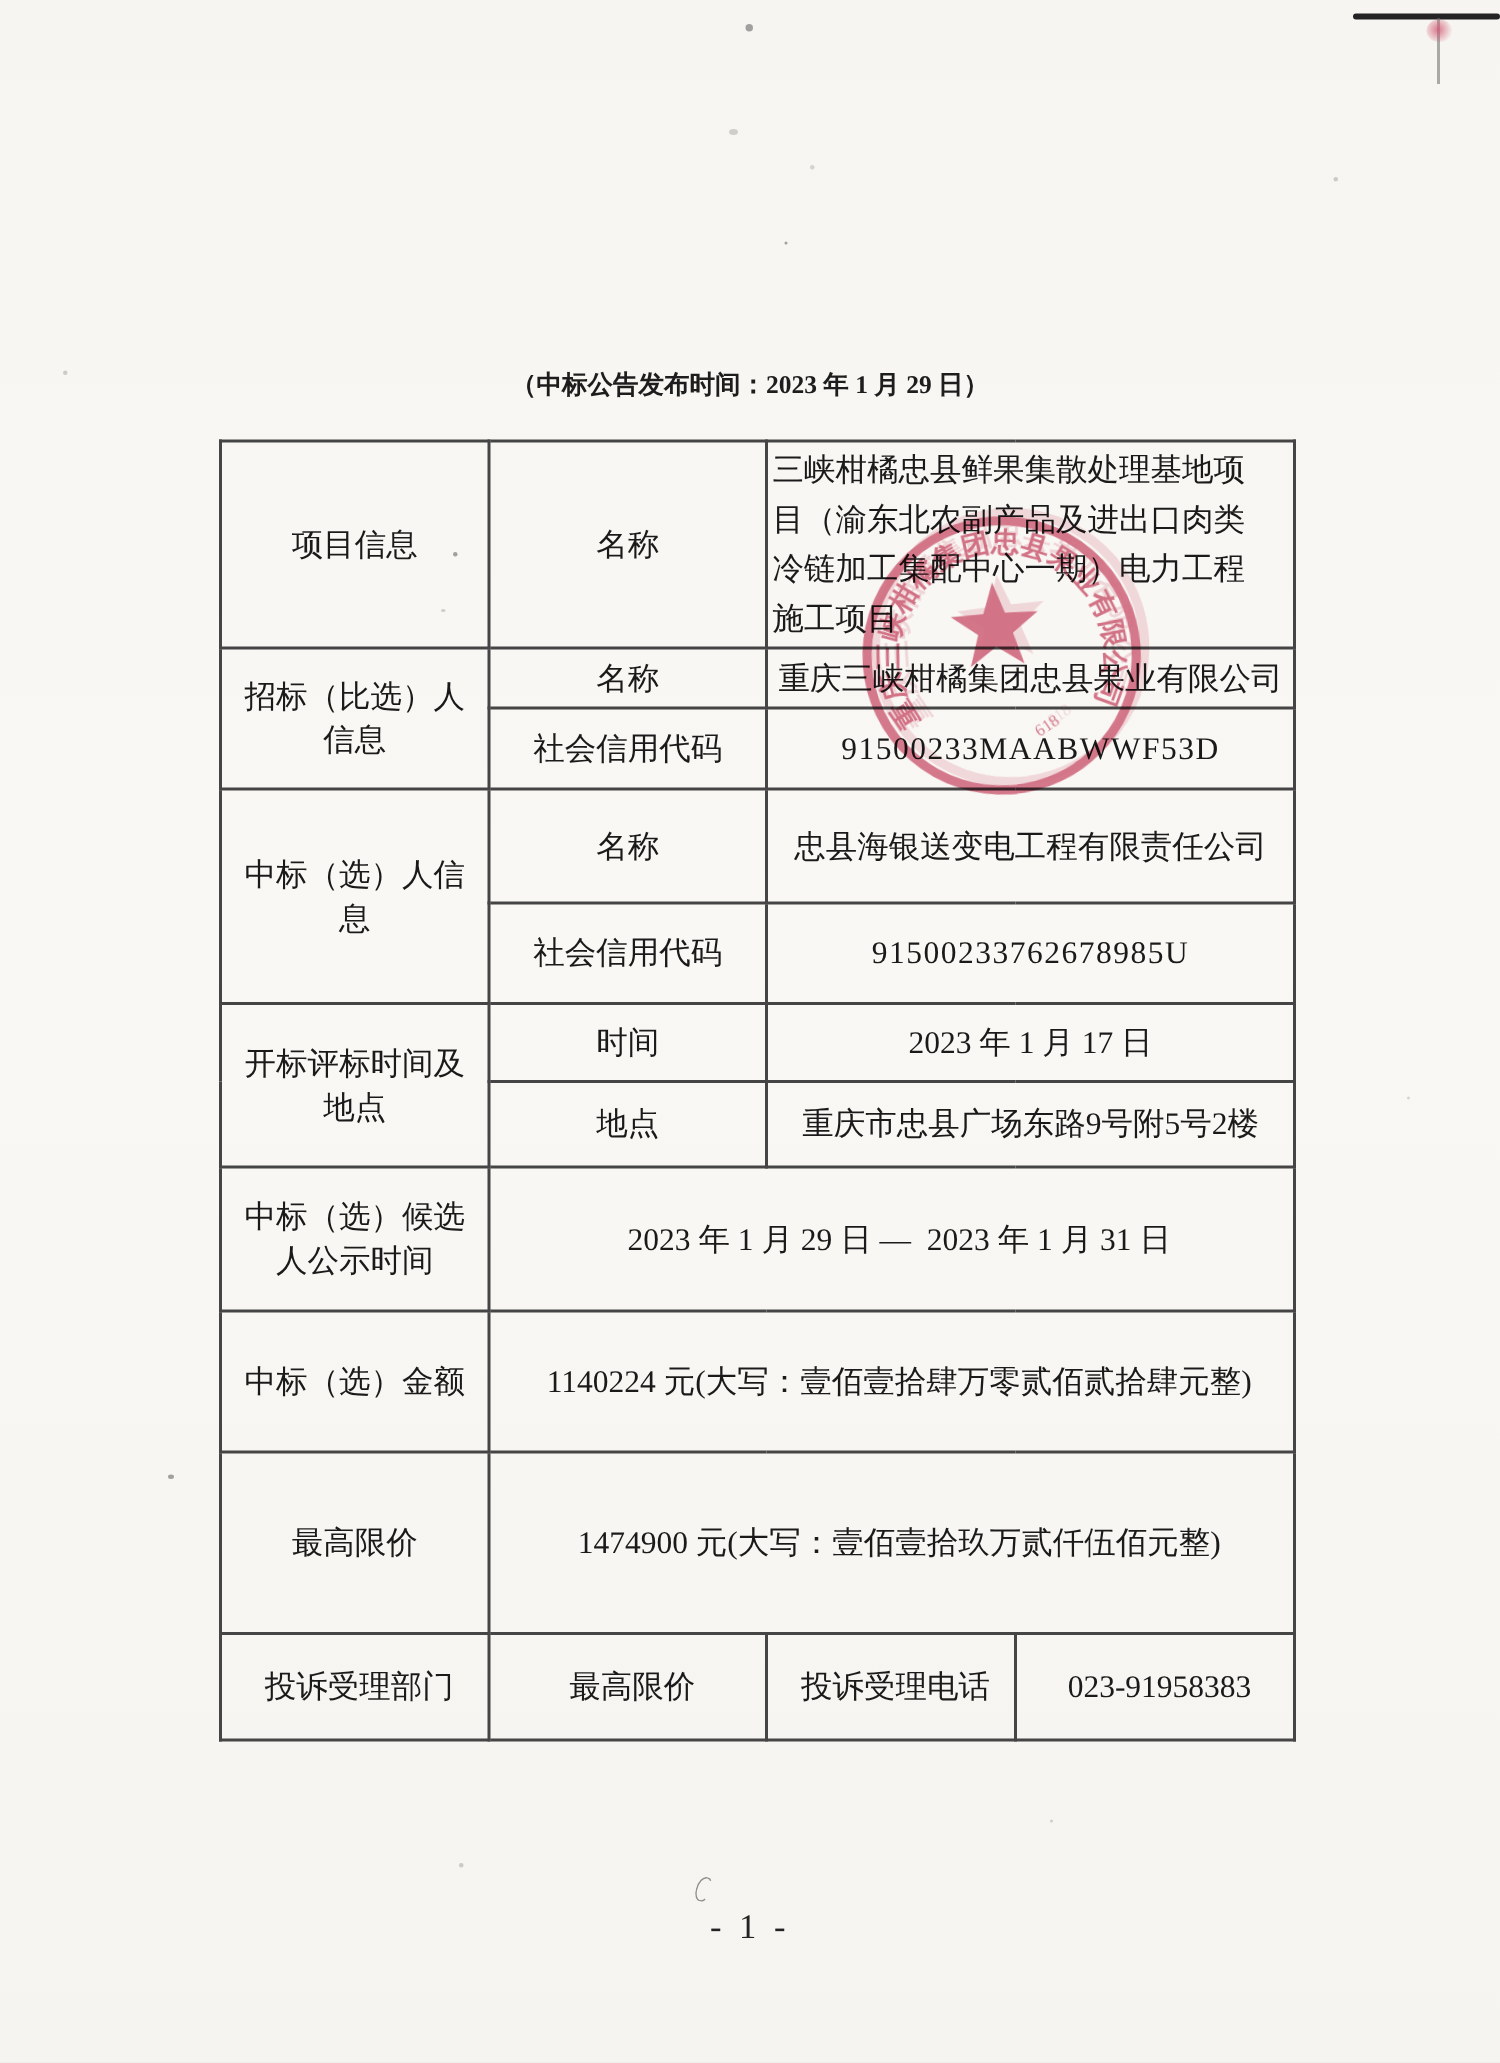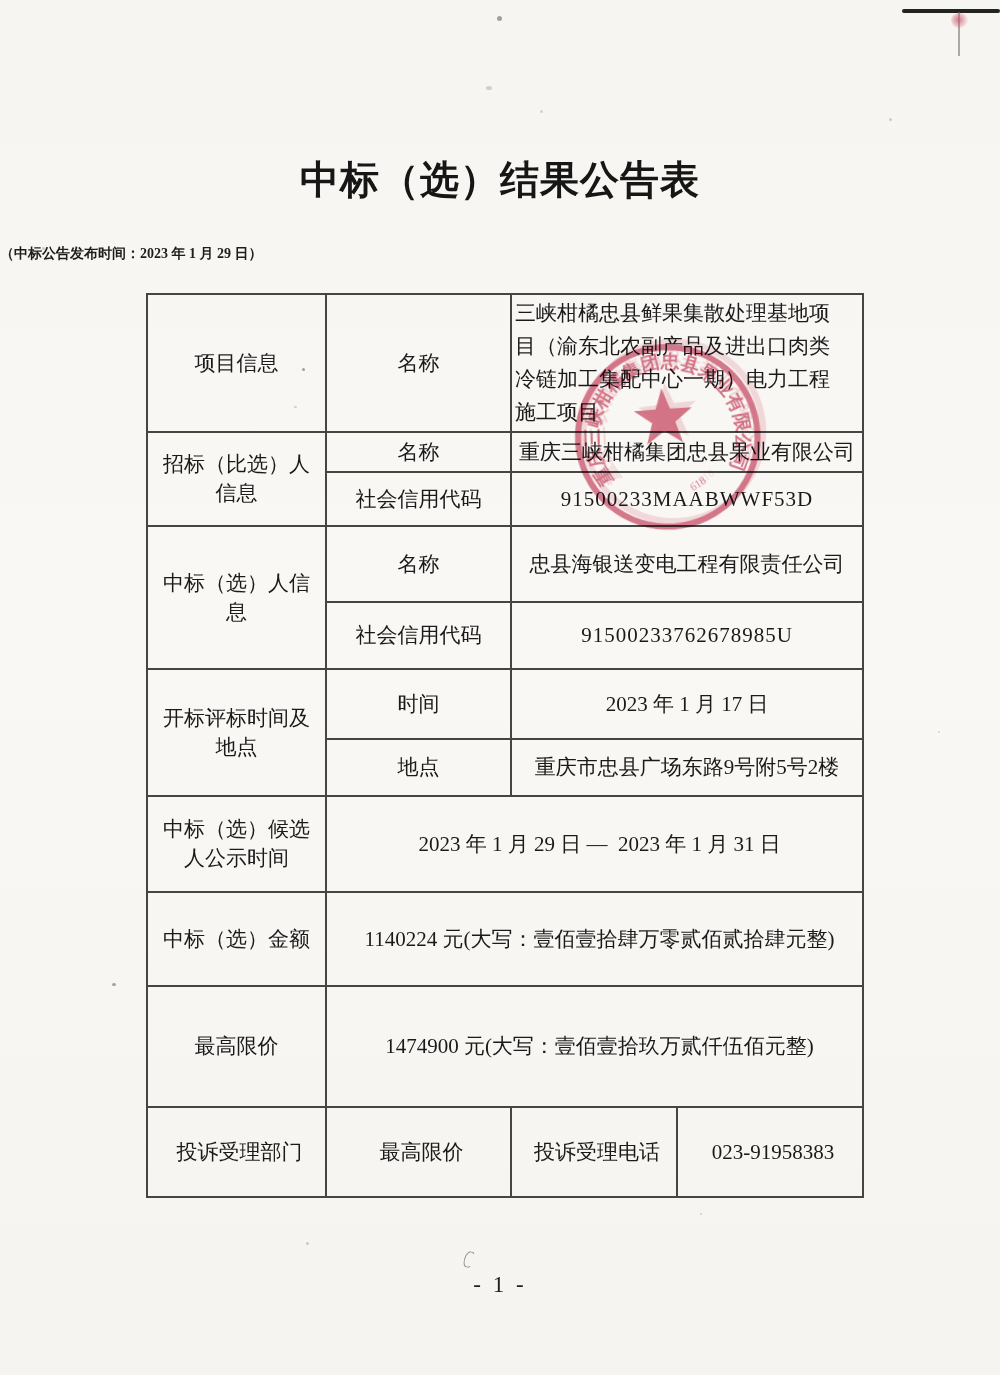--- a/index.html
+++ b/index.html
@@ -23,21 +23,22 @@
     top: 153px; left: 0; width: 100%;
     text-align: center;
     font-size: 39px;
     font-weight: bold;
     letter-spacing: 1px;
     color: #161616;
   }
   .doc-subtitle {
     position: absolute;
     top: 245px; left: 0; width: 100%;
-    font-size: 14px;
+    text-align: center;
+    font-size: 17px;
     font-weight: bold;
     color: #1d1d1d;
   }
 
   
   .tbl-wrap {
     position: absolute;
     left: 146px; top: 293px;
     width: 718px;
   }
@@ -112,21 +113,20 @@
     border-right-color: transparent;
     border-radius: 60% 40% 55% 45%;
     transform: rotate(14deg);
   }
 </style>
 </head>
 <body>
 
 <div class="page">
 
-  <div class="doc-title">中标（选）结果公告表</div>
   <div class="doc-subtitle">（中标公告发布时间：2023 年 1 月 29 日）</div>
 
   <div class="tbl-wrap">
     <table class="result">
       <colgroup>
         <col style="width:179px">
           <col style="width:185px">
           <col style="width:166px">
           <col style="width:186px">
       </colgroup>
@@ -149,42 +149,42 @@
       </tr>
       <tr style="height:76px">
         <td class="lbl" rowspan="2">中标（选）人信息</td>
         <td>名称</td>
         <td colspan="2">忠县海银送变电工程有限责任公司</td>
       </tr>
       <tr style="height:67px">
         <td>社会信用代码</td>
         <td colspan="2" class="code">91500233762678985U</td>
       </tr>
-      <tr style="height:70px">
+      <tr style="height:52px">
         <td class="lbl" rowspan="2">开标评标时间及地点</td>
         <td>时间</td>
         <td colspan="2">2023 年 1 月 17 日</td>
       </tr>
       <tr style="height:57px">
         <td>地点</td>
         <td colspan="2">重庆市忠县广场东路9号附5号2楼</td>
       </tr>
       <tr style="height:96px">
         <td class="lbl">中标（选）候选人公示时间</td>
         <td colspan="3" class="vleft">2023 年 1 月 29 日 —  2023 年 1 月 31 日</td>
       </tr>
       <tr style="height:94px">
         <td class="lbl">中标（选）金额</td>
         <td colspan="3" class="vleft">1140224 元(大写：壹佰壹拾肆万零贰佰贰拾肆元整)</td>
       </tr>
       <tr style="height:121px">
         <td class="lbl">最高限价</td>
         <td colspan="3" class="vleft">1474900 元(大写：壹佰壹拾玖万贰仟伍佰元整)</td>
       </tr>
-      <tr style="height:90px">
+      <tr style="height:71px">
         <td class="cleft">投诉受理部门</td>
         <td class="cleft">最高限价</td>
         <td class="cleft">投诉受理电话</td>
         <td class="cleft">023-91958383</td>
       </tr>
     </tbody>
       </table>
   </div>
 
   <svg class="seal" viewBox="0 0 200 200">

